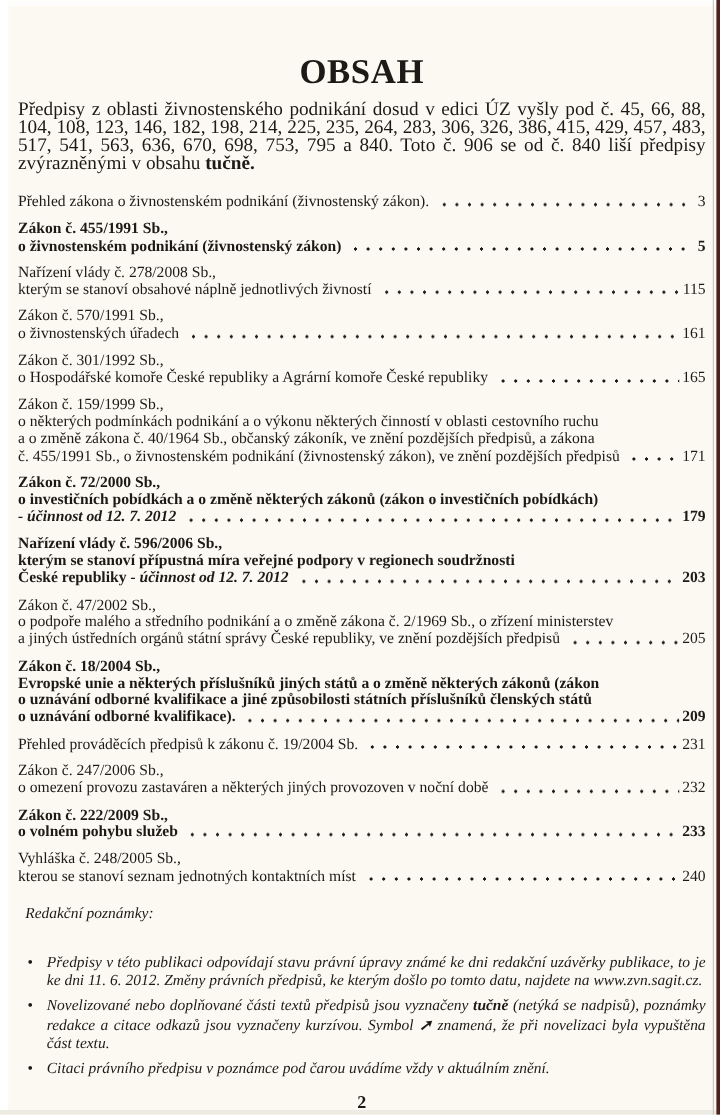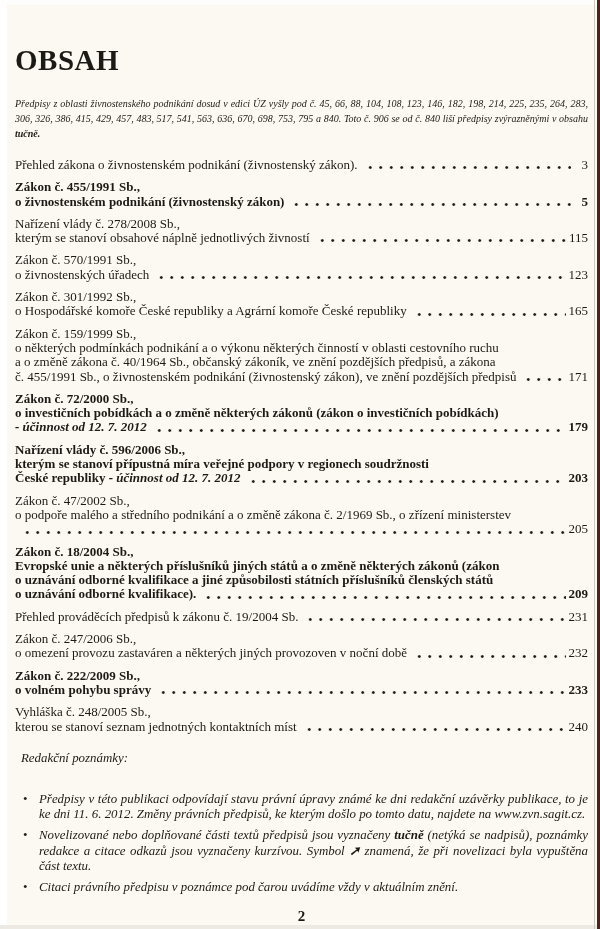--- a/index.html
+++ b/index.html
@@ -15,26 +15,26 @@
   
   .edge-left{position:absolute;left:0;top:0;bottom:0;width:7px;background:#ffffff;}
   .edge-top{position:absolute;left:0;top:0;right:0;height:5px;background:#fdfdfb;}
   .edge-bottom{position:absolute;left:0;bottom:0;right:0;height:4px;background:#eceae3;}
   .edge-gray-line{position:absolute;right:5px;top:0;bottom:0;width:1px;background:#cfc9bd;}
   .edge-maroon{position:absolute;right:0;top:0;bottom:0;width:3px;background:#4e211d;}
 
   .content{position:absolute;left:15px;right:12px;top:0;}
 
   .title{
-    margin-top:44px;
+    margin-top:44px;text-align:center;
     font-size:29px;font-weight:bold;letter-spacing:.5px;line-height:32px;
   }
   .intro{
-    margin-top:20px;font-style:italic;
-    font-size:10px;line-height:15px;text-align:justify;
+    margin-top:8px;
+    font-size:16px;line-height:15px;text-align:justify;
   }
   .toc{margin-top:17px;}
   .toc-entry{margin-bottom:8px;font-size:13px;line-height:14.3px;}
   .toc-entry.bold{font-weight:bold;}
   .toc-line.last{display:flex;align-items:baseline;}
   .line-text{flex:0 1 auto;}
   .leader{
     flex:1 1 auto;min-width:16px;align-self:flex-end;
     height:12px;margin:0 3px 0 5px;
     background-image:radial-gradient(circle,#1c1a16 1.2px,rgba(0,0,0,0) 1.5px);
@@ -90,21 +90,21 @@
             <span class="line-text"><span class="seg">kterým se stanoví obsahové náplně jednotlivých živností</span></span>
             <span class="leader"></span>
             <span class="pg">115</span>
           </div>
         </div>
         <div class="toc-entry">
           <div class="toc-line"><span class="line-text"><span class="seg">Zákon č. 570/1991 Sb.,</span></span></div>
           <div class="toc-line last">
             <span class="line-text"><span class="seg">o živnostenských úřadech</span></span>
             <span class="leader"></span>
-            <span class="pg">123</span>
+            <span class="pg">161</span>
           </div>
         </div>
         <div class="toc-entry">
           <div class="toc-line"><span class="line-text"><span class="seg">Zákon č. 301/1992 Sb.,</span></span></div>
           <div class="toc-line last">
             <span class="line-text"><span class="seg">o Hospodářské komoře České republiky a Agrární komoře České republiky</span></span>
             <span class="leader"></span>
             <span class="pg">165</span>
           </div>
         </div>
@@ -133,20 +133,21 @@
           <div class="toc-line last">
             <span class="line-text"><span class="seg">České republiky </span><span class="seg si">- účinnost od 12. 7. 2012</span></span>
             <span class="leader"></span>
             <span class="pg">203</span>
           </div>
         </div>
         <div class="toc-entry">
           <div class="toc-line"><span class="line-text"><span class="seg">Zákon č. 47/2002 Sb.,</span></span></div>
           <div class="toc-line"><span class="line-text"><span class="seg">o podpoře malého a středního podnikání a o změně zákona č. 2/1969 Sb., o zřízení ministerstev</span></span></div>
           <div class="toc-line last">
+            <span class="line-text"><span class="seg">a jiných ústředních orgánů státní správy České republiky, ve znění pozdějších předpisů</span></span>
             <span class="leader"></span>
             <span class="pg">205</span>
           </div>
         </div>
         <div class="toc-entry bold">
           <div class="toc-line"><span class="line-text"><span class="seg">Zákon č. 18/2004 Sb.,</span></span></div>
           <div class="toc-line"><span class="line-text"><span class="seg">Evropské unie a některých příslušníků jiných států a o změně některých zákonů (zákon</span></span></div>
           <div class="toc-line"><span class="line-text"><span class="seg">o uznávání odborné kvalifikace a jiné způsobilosti státních příslušníků členských států</span></span></div>
           <div class="toc-line last">
             <span class="line-text"><span class="seg">o uznávání odborné kvalifikace).</span></span>
@@ -165,21 +166,21 @@
           <div class="toc-line"><span class="line-text"><span class="seg">Zákon č. 247/2006 Sb.,</span></span></div>
           <div class="toc-line last">
             <span class="line-text"><span class="seg">o omezení provozu zastaváren a některých jiných provozoven v noční době</span></span>
             <span class="leader"></span>
             <span class="pg">232</span>
           </div>
         </div>
         <div class="toc-entry bold">
           <div class="toc-line"><span class="line-text"><span class="seg">Zákon č. 222/2009 Sb.,</span></span></div>
           <div class="toc-line last">
-            <span class="line-text"><span class="seg">o volném pohybu správy</span></span>
+            <span class="line-text"><span class="seg">o volném pohybu služeb</span></span>
             <span class="leader"></span>
             <span class="pg">233</span>
           </div>
         </div>
         <div class="toc-entry">
           <div class="toc-line"><span class="line-text"><span class="seg">Vyhláška č. 248/2005 Sb.,</span></span></div>
           <div class="toc-line last">
             <span class="line-text"><span class="seg">kterou se stanoví seznam jednotných kontaktních míst</span></span>
             <span class="leader"></span>
             <span class="pg">240</span>

